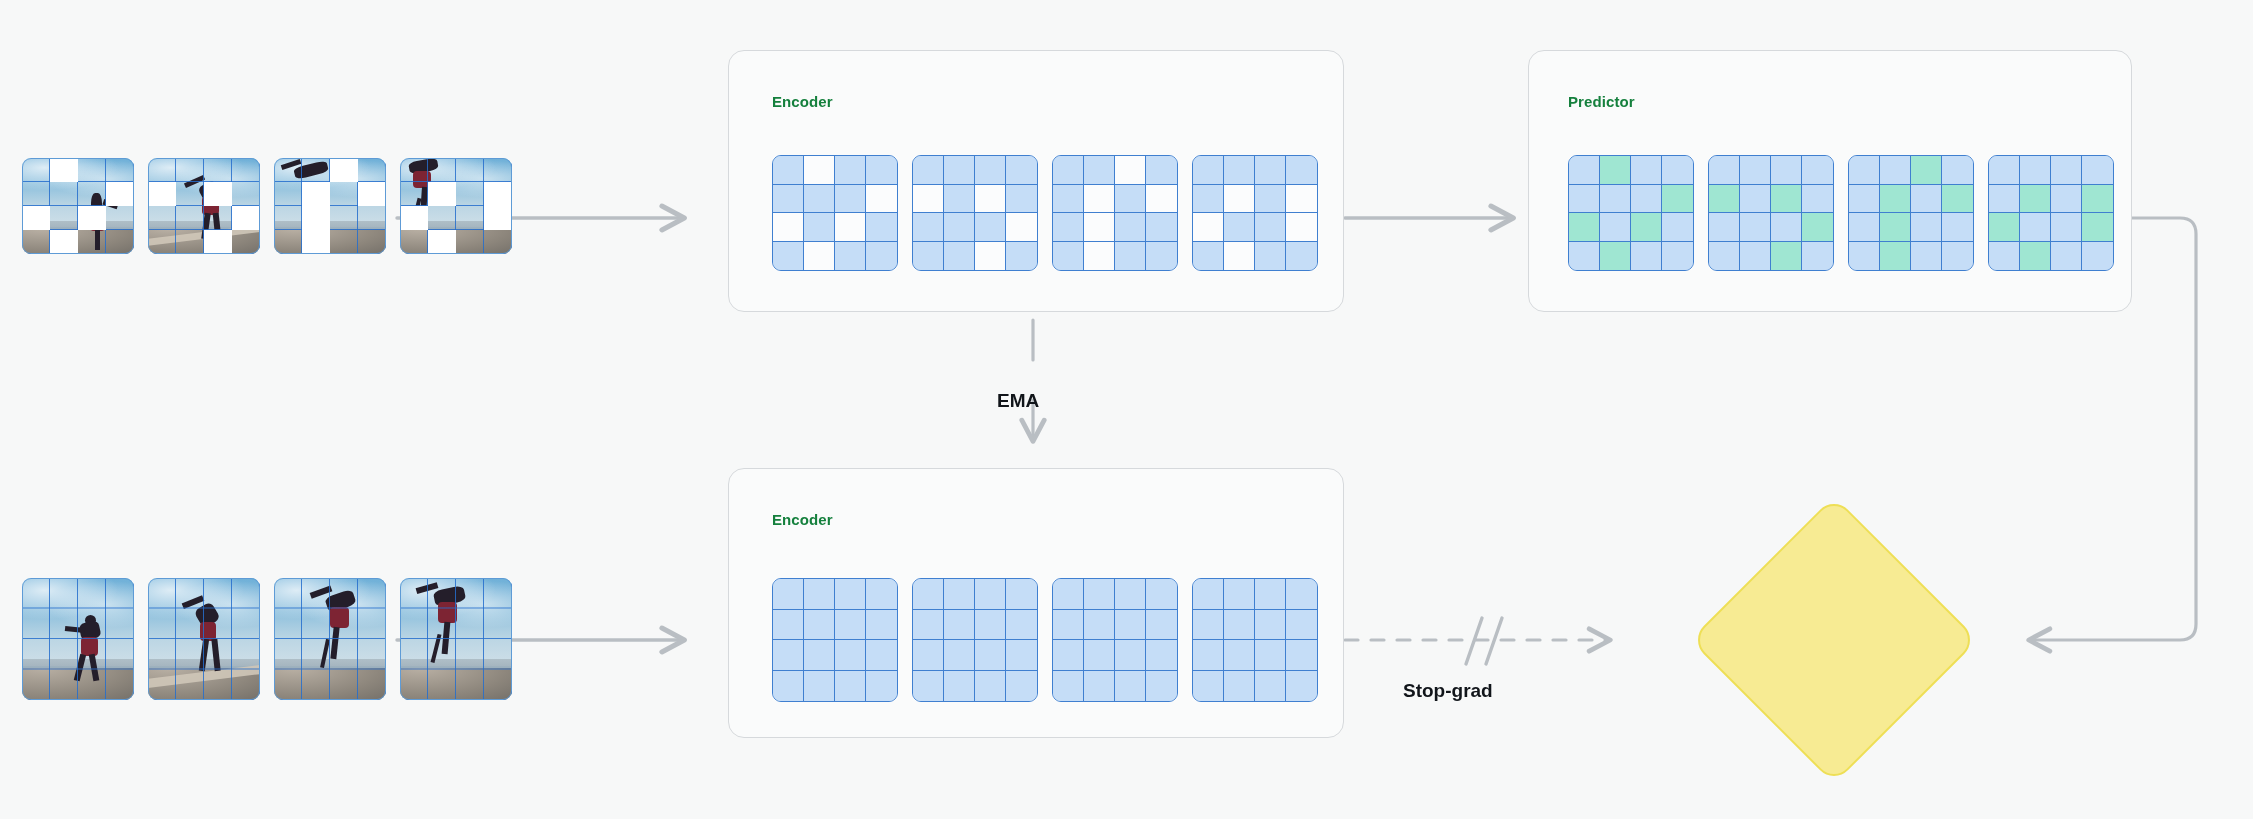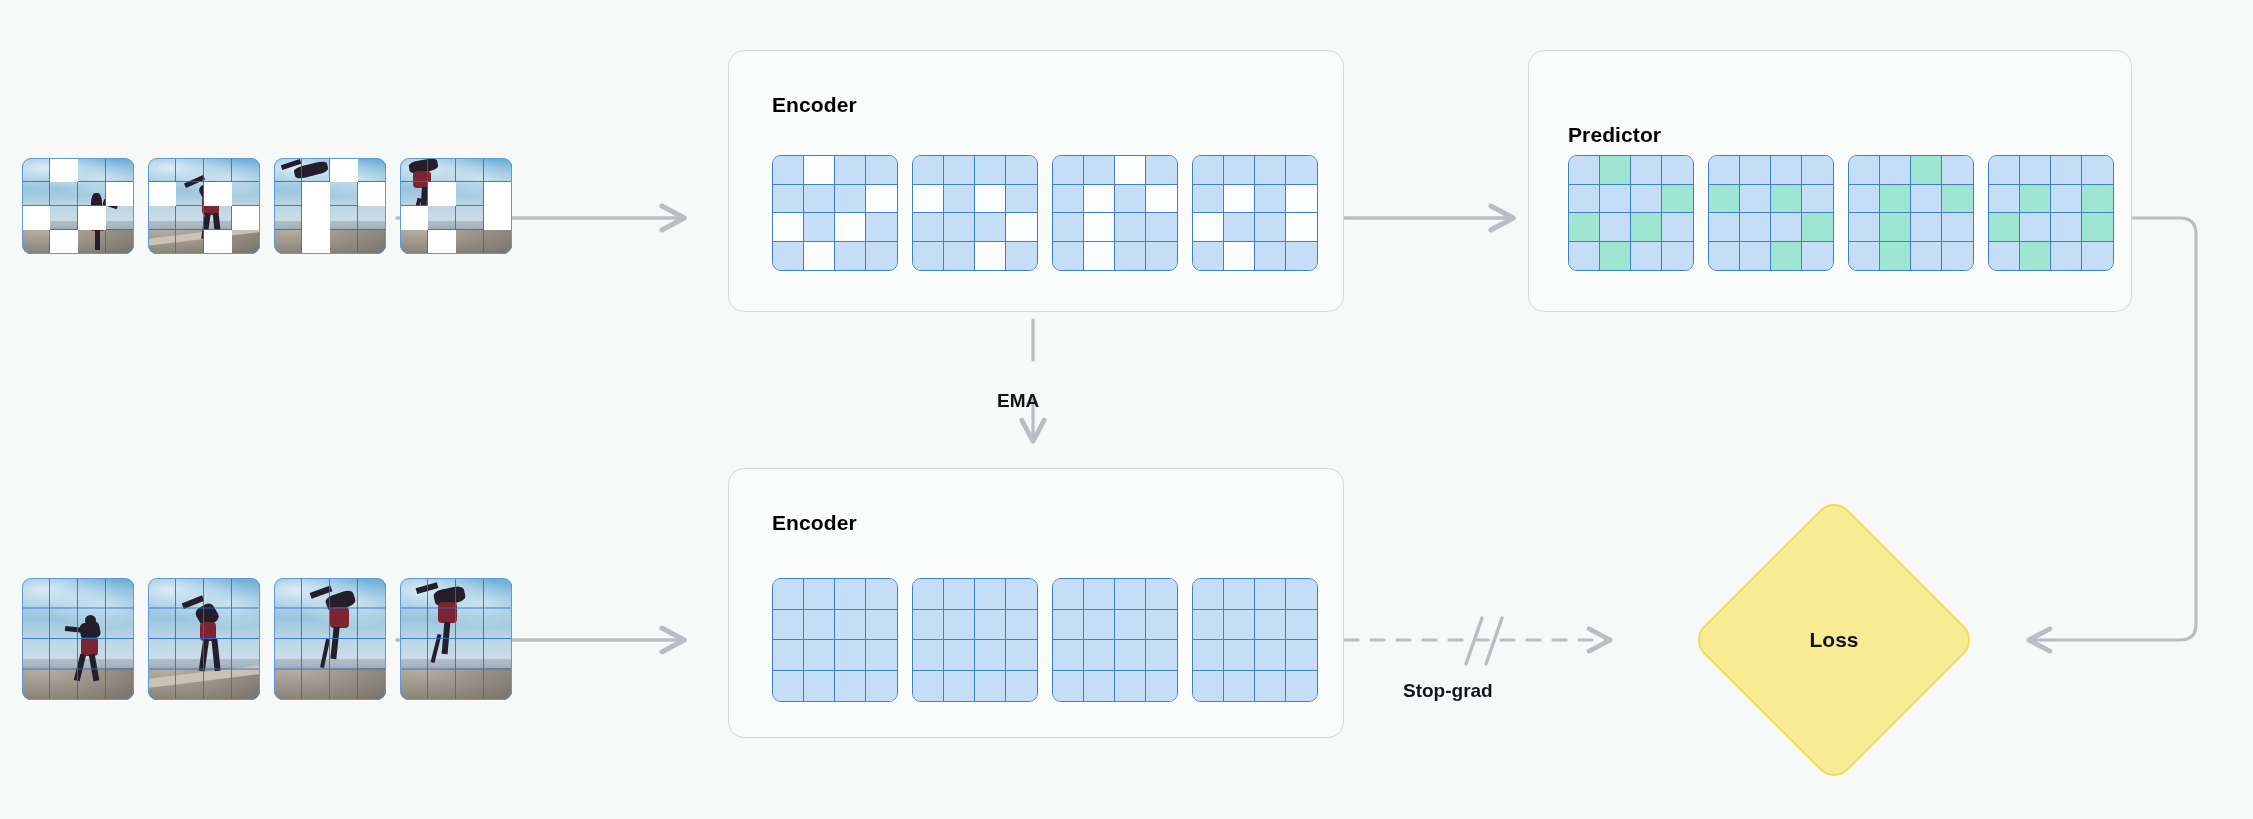--- a/index.html
+++ b/index.html
@@ -13,24 +13,24 @@
   
   .module{
     position:absolute;
     background:#fafbfb;
     border:1.6px solid #d6d9dc;
     border-radius:16px;
     box-sizing:border-box;
   }
   .module-title{
     position:absolute;
-    font-size:21px;
+    font-size:15px;
     font-weight:700;
     letter-spacing:.1px;
-    color:#000000;
+    color:#15803d;
     white-space:nowrap;
     text-align:right;
   }
 
   
   .strip{position:absolute;display:flex;}
   .frame{
     position:relative;
     border-radius:9px;
     overflow:hidden;
@@ -372,21 +372,21 @@
         <i class="blank"></i>
         <i></i>
         <i class="blank"></i>
         <i></i>
         <i></i>
       </div>
   </div>
 
   <div class="module" style="left:1528px;top:50px;width:604px;height:262px;">
   </div>
-  <div class="module-title" style="left:1568px;top:93px;margin-top:30px;">Predictor</div>
+  <div class="module-title" style="left:1568px;top:93px;">Predictor</div>
 
   <div class="tokenrow" style="left:1568px;top:155px;gap:14px;">
     <div class="tokengrid" style="width:124px;height:114px;">
         <i></i>
         <i class="pred"></i>
         <i></i>
         <i></i>
         <i></i>
         <i></i>
         <i></i>
@@ -589,15 +589,14 @@
         <i></i>
         <i></i>
         <i></i>
         <i></i>
       </div>
   </div>
 
   <div class="edge-label" style="left:1403px;top:680px;">Stop-grad</div>
 
   <div class="loss" style="left:1732px;top:538px;width:204px;height:204px;"></div>
-  <div class="loss-label" style="left:1732px;top:538px;width:204px;height:204px;">Loss</div>
 
 </div>
 
 </body></html>

